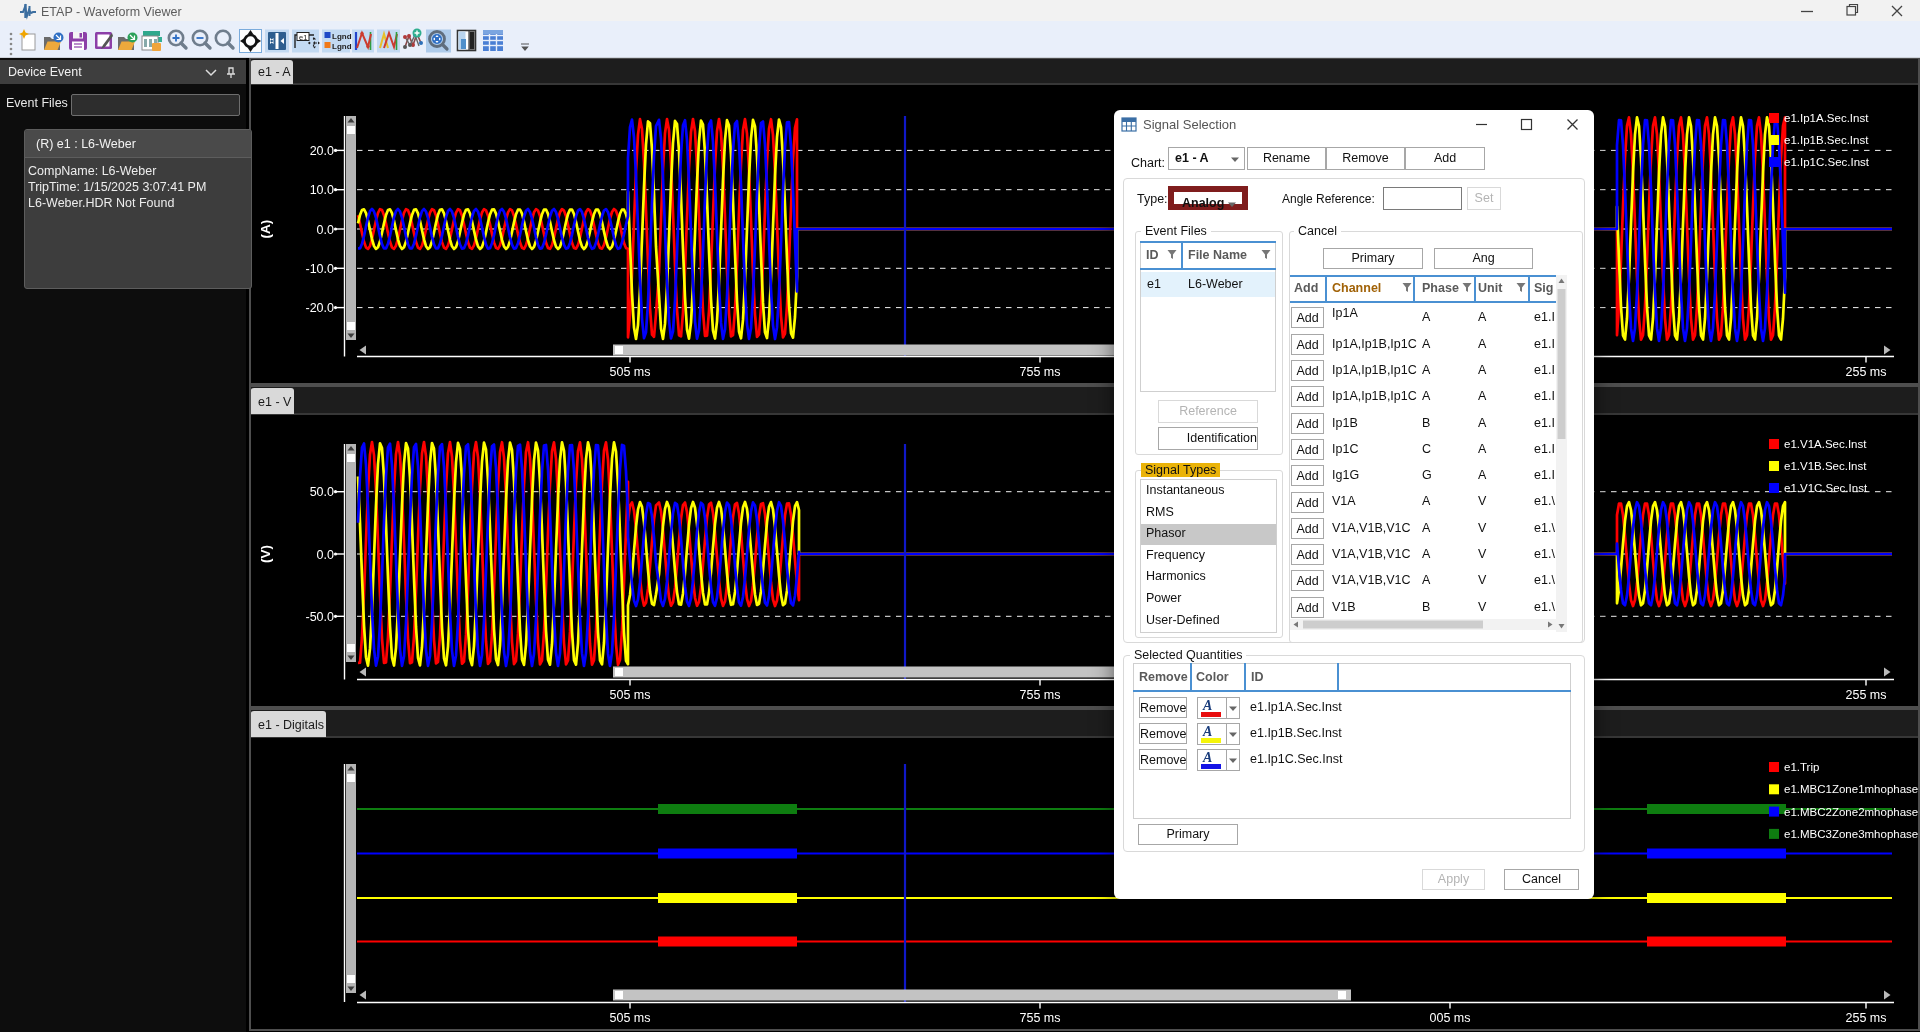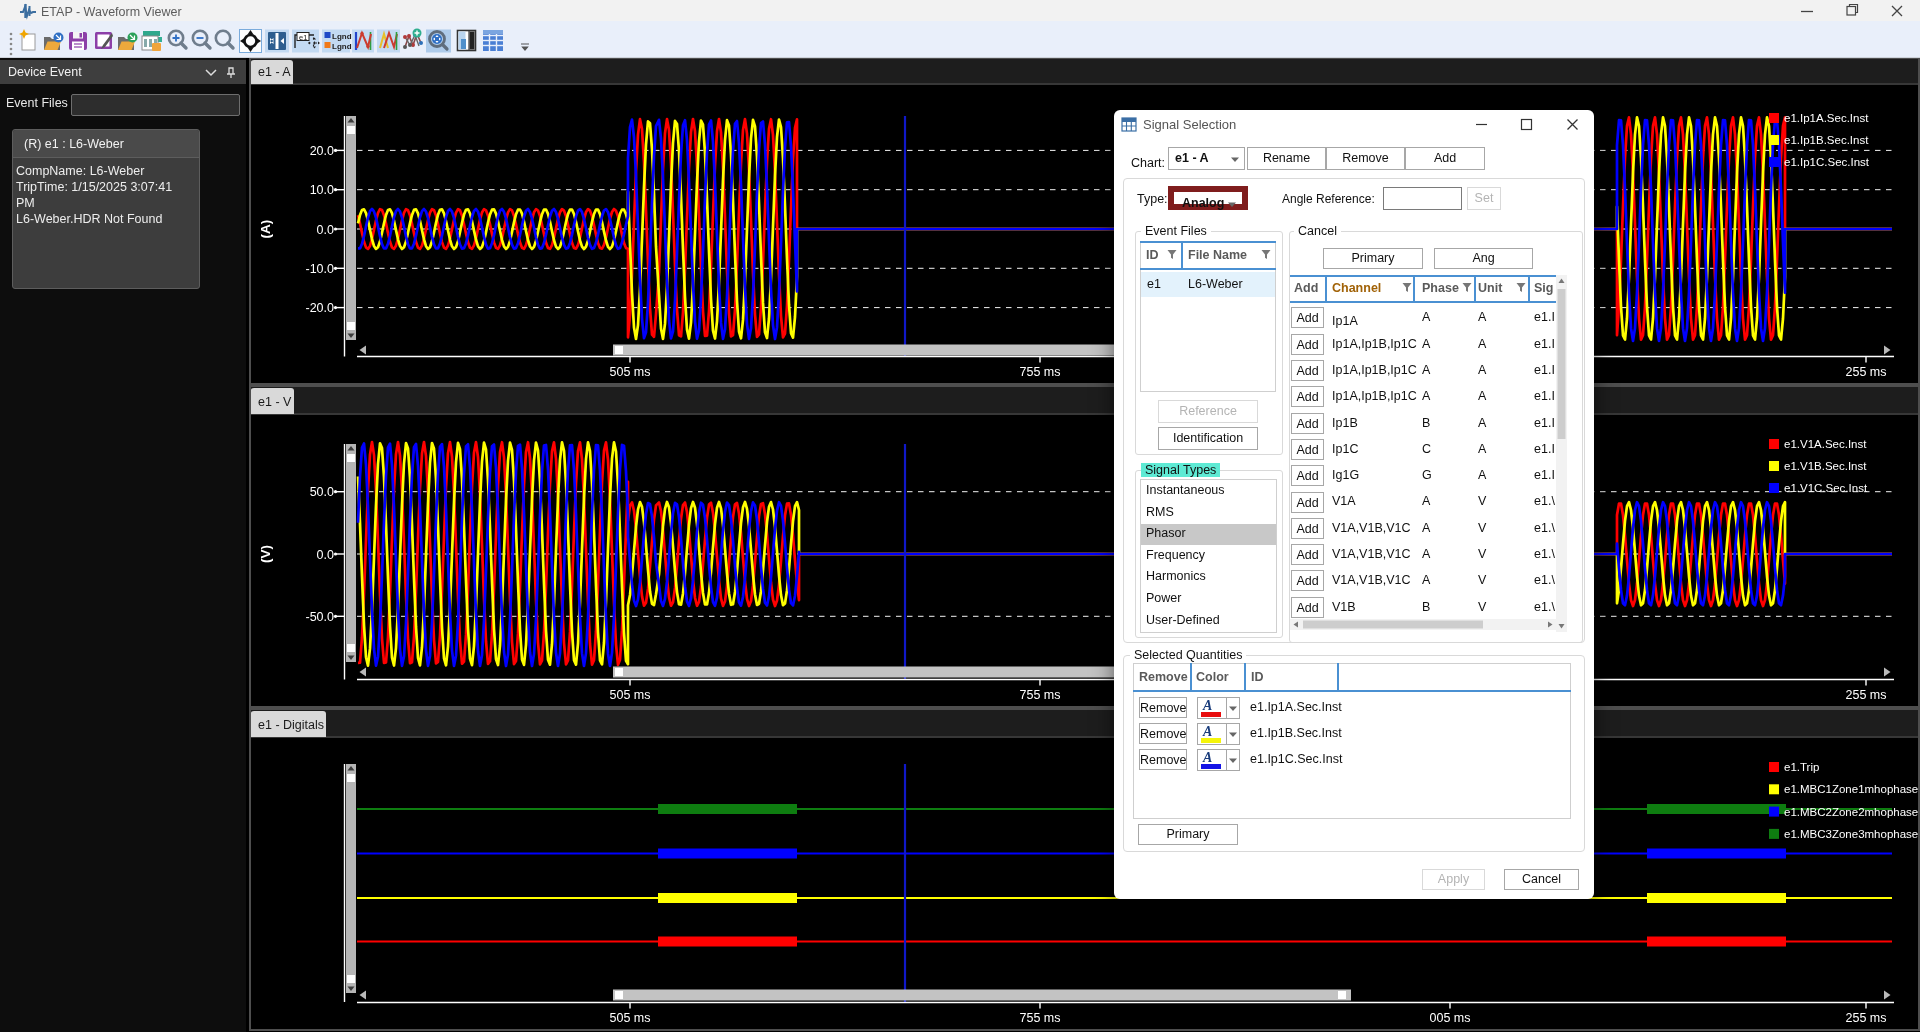--- a/index.html
+++ b/index.html
@@ -298,21 +298,21 @@
 
 <div class="abs" style="left:0;top:58px;width:246px;height:974px;background:#0d0d0d;z-index:4"></div>
 <div class="abs" style="left:0;top:60px;width:246px;height:24px;background:#3e3e3e;color:#f0f0f0;font-size:12.5px;line-height:24px;padding-left:8px;z-index:5">Device Event
   <svg class="abs" style="right:8px;top:0" width="36" height="24">
     <path d="M4 10 L9 15 L14 10" fill="none" stroke="#ddd" stroke-width="1.5"></path>
     <path d="M27 8 L31 8 L31 14 L27 14 Z M25 14 L33 14 M29 14 L29 18" stroke="#ddd" stroke-width="1.3" fill="none"></path>
   </svg>
 </div>
 <div class="abs" style="left:6px;top:96px;color:#e8e8e8;font-size:12.5px;z-index:5">Event Files</div>
 <div class="abs" style="left:71px;top:94px;width:169px;height:22px;background:#2d2d2d;border:1px solid #6e6e6e;border-radius:2px;z-index:5"></div>
-<div class="abs" style="left:12px;top:129px;width:188px;height:160px;background:#3d3d3d;border:1px solid #5d5d5d;border-radius:3px;z-index:5">
+<div class="abs" style="left:24px;top:129px;width:228px;height:160px;background:#3d3d3d;border:1px solid #5d5d5d;border-radius:3px;z-index:5">
   <div style="height:28px;background:#4a4a4a;border-bottom:1px solid #5d5d5d;border-radius:3px 3px 0 0;color:#f2f2f2;font-size:12.5px;line-height:28px;padding-left:11px">(R) e1 : L6-Weber</div>
   <div style="padding:5px 12px 0 3px;color:#ededed;font-size:12.5px;line-height:16px">CompName: L6-Weber<br>TripTime: 1/15/2025 3:07:41 PM<br>L6-Weber.HDR Not Found</div>
 </div>
 
 <div class="abs" style="left:1114px;top:110px;width:480px;height:789px;background:#fff;border-radius:6px;box-shadow:0 8px 22px rgba(0,0,0,.55);z-index:10;font-size:12.5px;color:#111">
 <svg class="abs" style="left:0;top:0" width="480" height="36">
 <rect x="8" y="8" width="14" height="13" fill="#fff" stroke="#3a6ea5" stroke-width="1.2"></rect>
 <path d="M8 11.5 L22 11.5 M12.5 8 L12.5 21 M17.3 8 L17.3 21 M8 16 L22 16" stroke="#3a6ea5" stroke-width="1.1"></path>
 <rect x="8" y="8" width="14" height="3.5" fill="#3a6ea5"></rect>
 <text x="29" y="18.5" font-size="13" fill="#555">Signal Selection</text>
@@ -351,23 +351,23 @@
     </svg>
 <div class="abs" style="left:67px;top:131px;width:1.5px;height:29px;background:#4a90d2"></div>
 <div class="abs" style="left:74px;top:138px;color:#5a5a5a;font-weight:bold">File Name</div>
 <svg class="abs" style="left:147px;top:139px" width="10" height="12">
       <path d="M0.5 1 L9.5 1 L6 5.5 L6 10 L4 8.8 L4 5.5 Z" fill="#777"></path>
     </svg>
 <div class="abs" style="left:27px;top:162px;width:134px;height:25px;background:#e3f2fc"></div>
 <div class="abs" style="left:33px;top:167px">e1</div>
 <div class="abs" style="left:74px;top:167px">L6-Weber</div>
 <div class="abs" style="left:44px;top:290px;width:100px;height:23px;border:1px solid #d9d9d9;text-align:center;line-height:21px;font-size:12.5px;color:#b4b4b4">Reference</div>
-<div class="abs" style="left:44px;top:317px;width:100px;height:23px;border:1px solid #a7a7a7;text-align:center;line-height:21px;font-size:12.5px;color:#111">Identification</div>
+<div class="abs" style="left:44px;top:317px;width:100px;height:23px;border:1px solid #a7a7a7;text-align:right;line-height:21px;font-size:12.5px;color:#111">Identification</div>
 <div class="abs" style="left:21px;top:360px;width:148px;height:168px;border:1px solid #d9d9d9;border-radius:3px"></div>
-<div class="abs" style="left:27px;top:353px;background:#5eead4;padding:0 4px">Signal Types</div>
+<div class="abs" style="left:27px;top:353px;background:#eab308;padding:0 4px">Signal Types</div>
 <div class="abs" style="left:26px;top:369px;width:137px;height:154px;border:1px solid #cfcfcf"></div>
 <div class="abs" style="left:32px;top:373px">Instantaneous</div>
 <div class="abs" style="left:32px;top:395px">RMS</div>
 <div class="abs" style="left:27px;top:414px;width:135px;height:21px;background:#c8c8c8"></div>
 <div class="abs" style="left:32px;top:416px">Phasor</div>
 <div class="abs" style="left:32px;top:438px">Frequency</div>
 <div class="abs" style="left:32px;top:459px">Harmonics</div>
 <div class="abs" style="left:32px;top:481px">Power</div>
 <div class="abs" style="left:32px;top:503px">User-Defined</div>
 <div class="abs" style="left:175px;top:121px;width:294px;height:412px;border:1px solid #d9d9d9;border-radius:3px"></div>
@@ -387,21 +387,21 @@
 <div class="abs" style="left:364px;top:171px;color:#5a5a5a;font-weight:bold">Unit</div>
 <svg class="abs" style="left:402px;top:172px" width="10" height="12">
       <path d="M0.5 1 L9.5 1 L6 5.5 L6 10 L4 8.8 L4 5.5 Z" fill="#777"></path>
     </svg>
 <div class="abs" style="left:420px;top:171px;color:#5a5a5a;font-weight:bold">Sig</div>
 <div class="abs" style="left:211px;top:165px;width:1.5px;height:28px;background:#4a90d2"></div>
 <div class="abs" style="left:299px;top:165px;width:1.5px;height:28px;background:#4a90d2"></div>
 <div class="abs" style="left:360px;top:165px;width:1.5px;height:28px;background:#4a90d2"></div>
 <div class="abs" style="left:414px;top:165px;width:1.5px;height:28px;background:#4a90d2"></div>
 <div class="abs" style="left:177px;top:197px;width:33px;height:21px;border:1px solid #a7a7a7;text-align:center;line-height:20px">Add</div>
-<div class="abs" style="left:218px;top:204px">Ip1A</div>
+<div class="abs" style="left:218px;top:196px">Ip1A</div>
 <div class="abs" style="left:308px;top:200px">A</div>
 <div class="abs" style="left:364px;top:200px">A</div>
 <div class="abs" style="left:420px;top:200px;width:22px;overflow:hidden;white-space:nowrap">e1.I</div>
 <div class="abs" style="left:177px;top:224px;width:33px;height:21px;border:1px solid #a7a7a7;text-align:center;line-height:20px">Add</div>
 <div class="abs" style="left:218px;top:227px">Ip1A,Ip1B,Ip1C</div>
 <div class="abs" style="left:308px;top:227px">A</div>
 <div class="abs" style="left:364px;top:227px">A</div>
 <div class="abs" style="left:420px;top:227px;width:22px;overflow:hidden;white-space:nowrap">e1.I</div>
 <div class="abs" style="left:177px;top:250px;width:33px;height:21px;border:1px solid #a7a7a7;text-align:center;line-height:20px">Add</div>
 <div class="abs" style="left:218px;top:253px">Ip1A,Ip1B,Ip1C</div>

